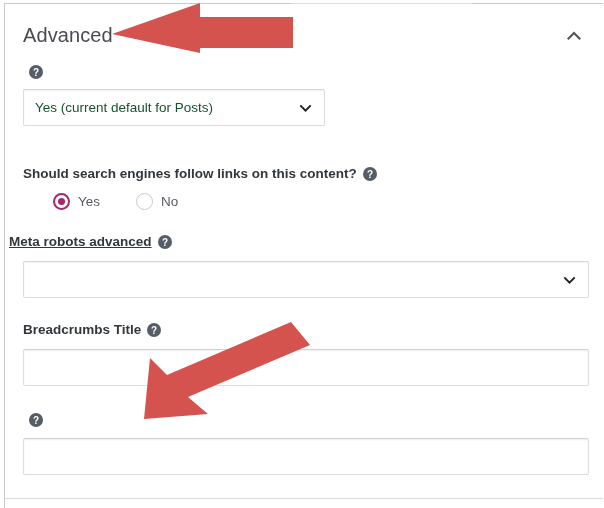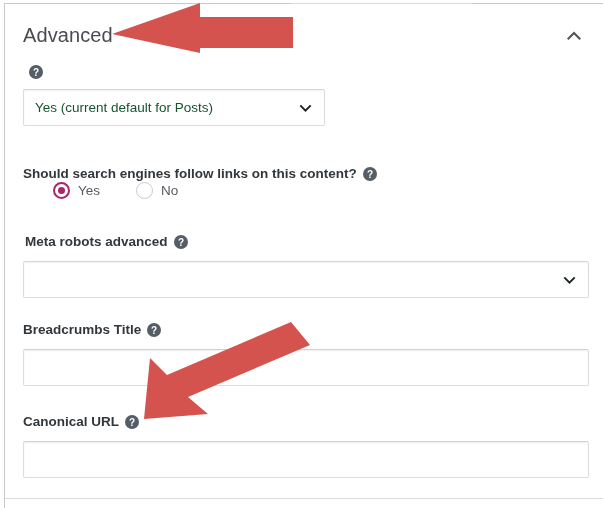--- a/index.html
+++ b/index.html
@@ -248,34 +248,34 @@
     <div class="field-group" style="top:109px;">
       <div class="field-label" style="margin-left:18px;">
         <span>Should search engines follow links on this content?</span>
         <span class="help-icon">
           <svg width="14" height="14" viewBox="0 0 14 14" aria-hidden="true">
             <circle cx="7" cy="7" r="7" fill="#555d66"></circle>
             <text x="7" y="10.6" text-anchor="middle" font-family="Liberation Sans, sans-serif" font-size="10" font-weight="bold" fill="#ffffff">?</text>
           </svg>
         </span>
       </div>
-      <div class="radio-row" style="margin-left:20px; padding-left:28px;">
+      <div class="radio-row" style="margin-left:20px; margin-top:11px;padding-left:28px;">
         <span class="radio-item" style="margin-right:36px;">
           <span class="radio-dot on"></span>
           <span class="radio-text">Yes</span>
         </span>
         <span class="radio-item">
           <span class="radio-dot off"></span>
           <span class="radio-text">No</span>
         </span>
       </div>
     </div>
 
     <div class="field-group" style="top:177px;">
-      <div class="field-label" style="margin-left:20px;">
+      <div class="field-label" style="margin-left:4px;text-decoration:underline;">
         <span>Meta robots advanced</span>
         <span class="help-icon">
           <svg width="14" height="14" viewBox="0 0 14 14" aria-hidden="true">
             <circle cx="7" cy="7" r="7" fill="#555d66"></circle>
             <text x="7" y="10.6" text-anchor="middle" font-family="Liberation Sans, sans-serif" font-size="10" font-weight="bold" fill="#ffffff">?</text>
           </svg>
         </span>
       </div>
       <div class="select-box" style="margin-left:18px; margin-top:11px; width:566px;">
         <span class="select-value"></span>
@@ -297,21 +297,20 @@
           </svg>
         </span>
       </div>
       <div style="margin-left:18px; margin-top:11px; width:566px;">
         <input class="text-input" type="text" placeholder="" value="" style="">
       </div>
     </div>
 
     <div class="field-group" style="top:357px;">
       <div class="field-label" style="margin-left:18px;">
-        <span>Canonical URL</span>
         <span class="help-icon">
           <svg width="14" height="14" viewBox="0 0 14 14" aria-hidden="true">
             <circle cx="7" cy="7" r="7" fill="#555d66"></circle>
             <text x="7" y="10.6" text-anchor="middle" font-family="Liberation Sans, sans-serif" font-size="10" font-weight="bold" fill="#ffffff">?</text>
           </svg>
         </span>
       </div>
       <div style="margin-left:18px; margin-top:11px; width:566px;">
         <input class="text-input" type="text" placeholder="" value="" style="">
       </div>

